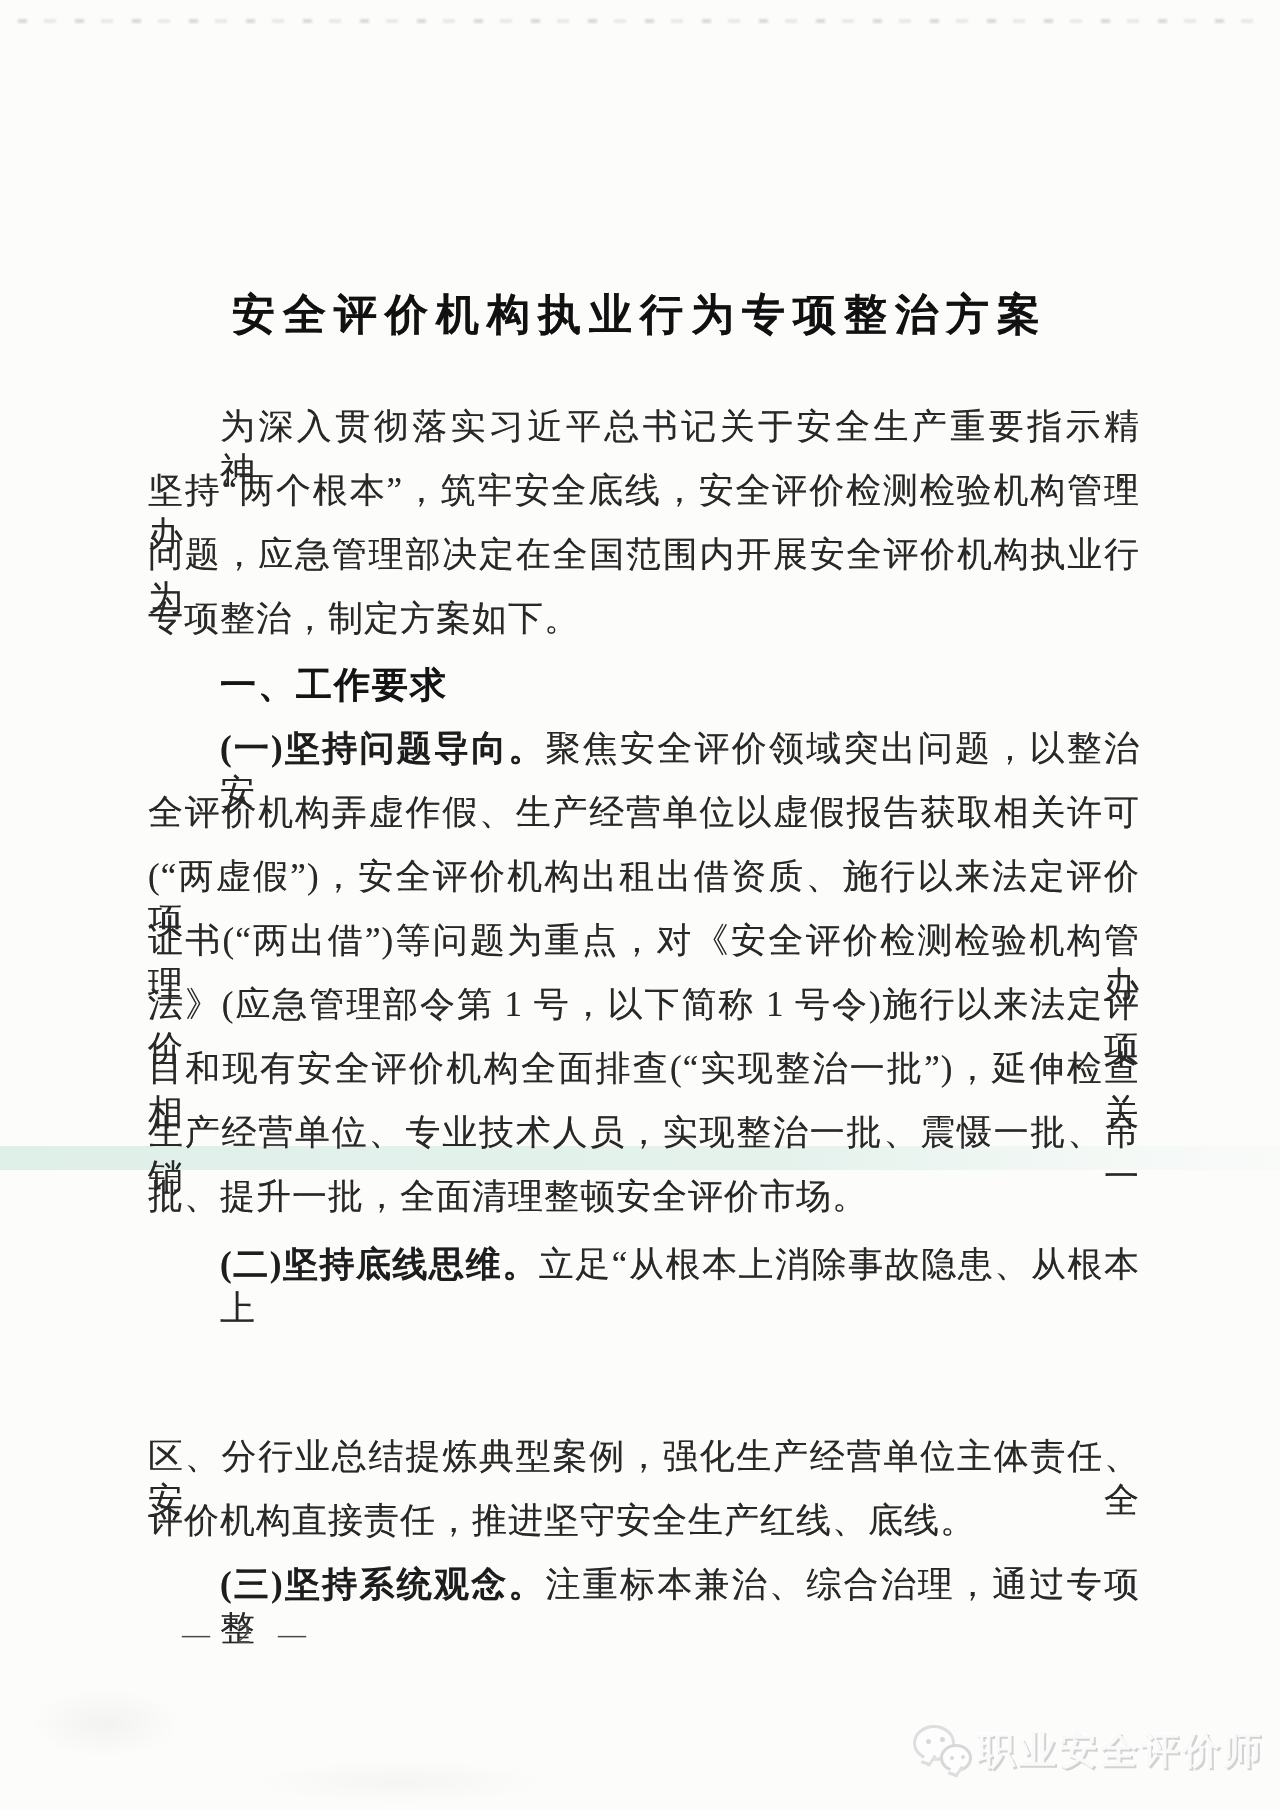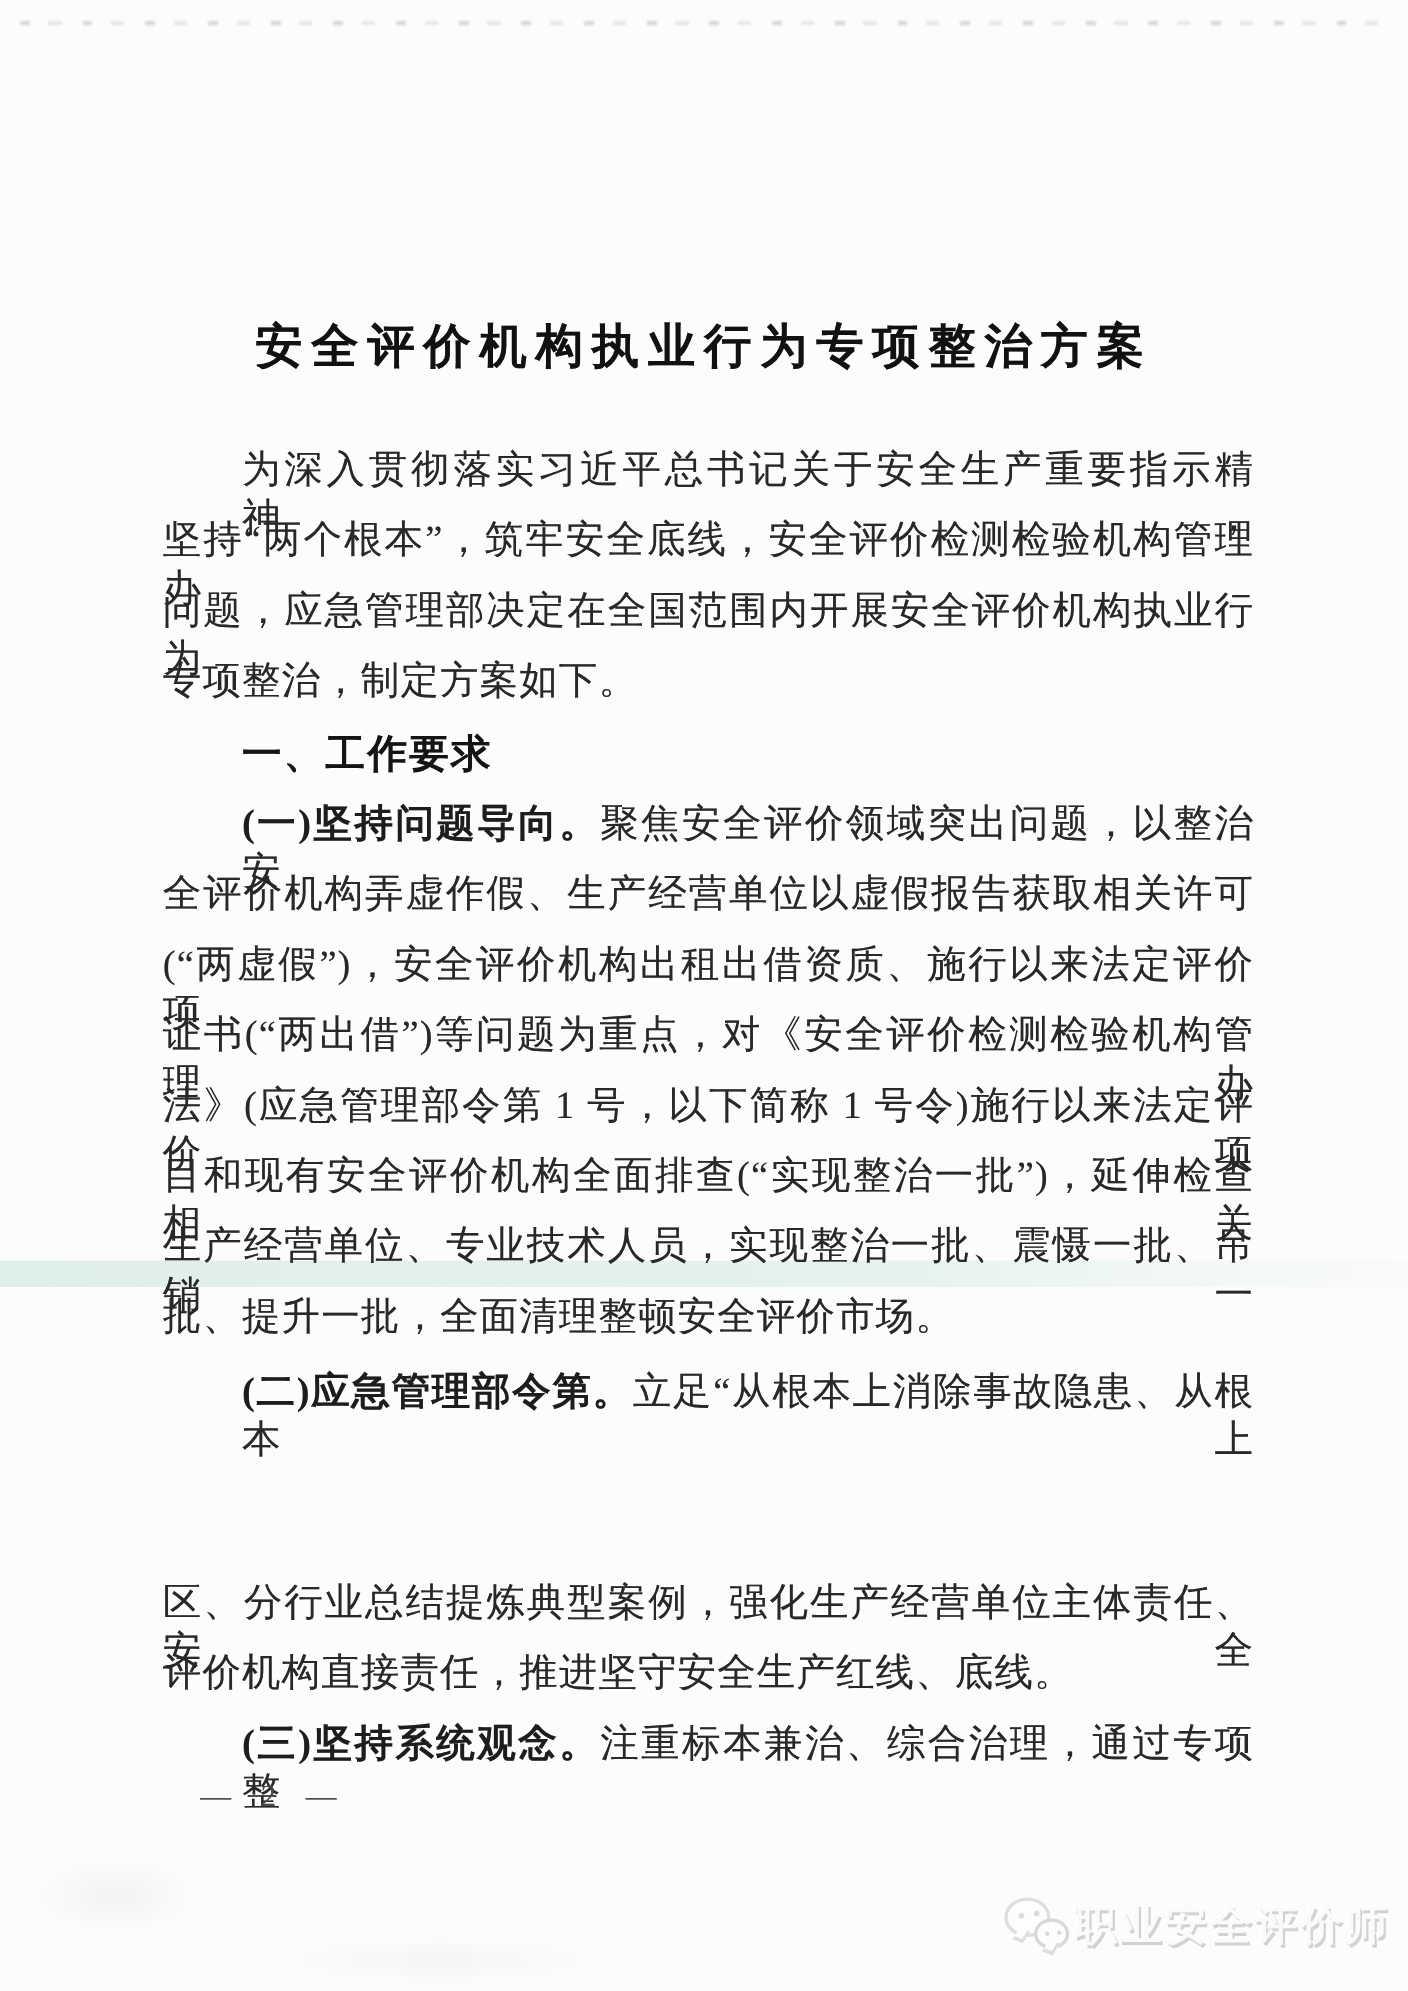--- a/index.html
+++ b/index.html
@@ -126,21 +126,21 @@
 
   <div class="bline jfull indent" style="top:727px"><span class="lead">(一)坚持问题导向。</span><span>聚焦安全评价领域突出问题，以整治安</span></div>
   <div class="bline jfull" style="top:791px">全评价机构弄虚作假、生产经营单位以虚假报告获取相关许可</div>
   <div class="bline jfull" style="top:855px">(“两虚假”)，安全评价机构出租出借资质、施行以来法定评价项</div>
   <div class="bline jfull" style="top:919px">证书(“两出借”)等问题为重点，对《安全评价检测检验机构管理办</div>
   <div class="bline jfull" style="top:983px">法》(应急管理部令第 1 号，以下简称 1 号令)施行以来法定评价项</div>
   <div class="bline jfull" style="top:1047px">目和现有安全评价机构全面排查(“实现整治一批”)，延伸检查相关</div>
   <div class="bline jfull" style="top:1111px">生产经营单位、专业技术人员，实现整治一批、震慑一批、吊销一</div>
   <div class="bline" style="top:1175px">批、提升一批，全面清理整顿安全评价市场。</div>
 
-  <div class="bline jfull indent" style="top:1243px"><span class="lead">(二)应急管理部令第。</span><span>立足“从根本上消除事故隐患、从根本上</span></div>
+  <div class="bline jfull indent" style="top:1243px"><span class="lead">(二)坚持底线思维。</span><span>立足“从根本上消除事故隐患、从根本上</span></div>
   <div class="bline jfull" style="top:1435px">区、分行业总结提炼典型案例，强化生产经营单位主体责任、安全</div>
   <div class="bline" style="top:1499px">评价机构直接责任，推进坚守安全生产红线、底线。</div>
 
   <div class="bline jfull indent" style="top:1563px"><span class="lead">(三)坚持系统观念。</span><span>注重标本兼治、综合治理，通过专项整</span></div>
 
   <div class="page-number">— 2 —</div>
 
   <div class="watermark">
     <div class="wm-logo">
       <div class="wm-bubble wm-bub-big">

